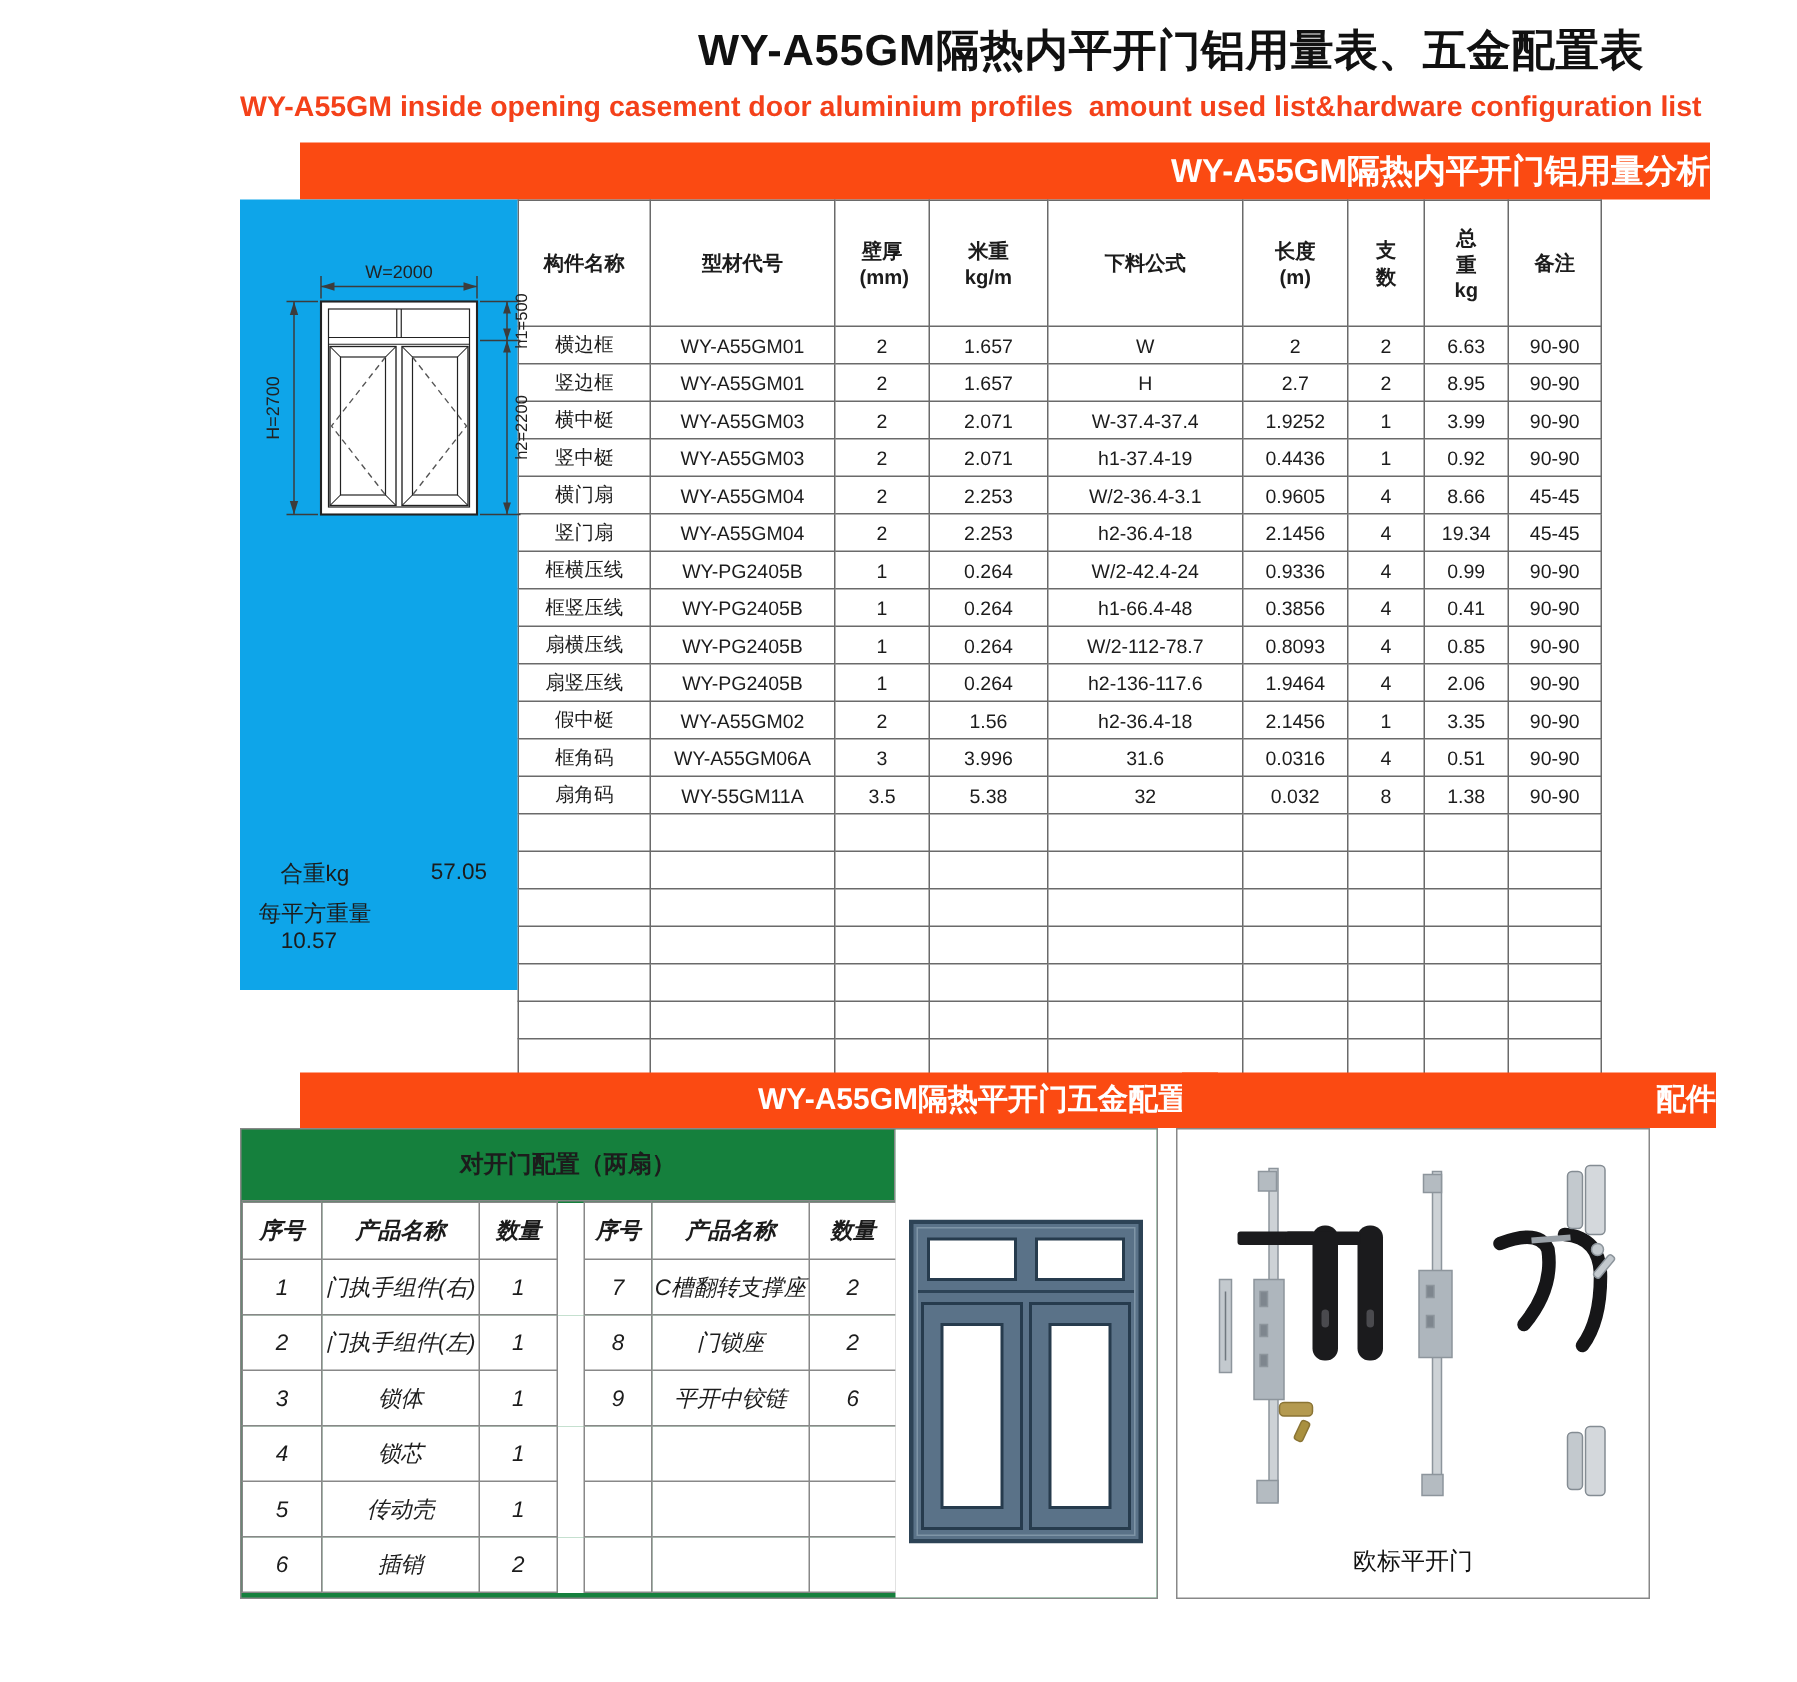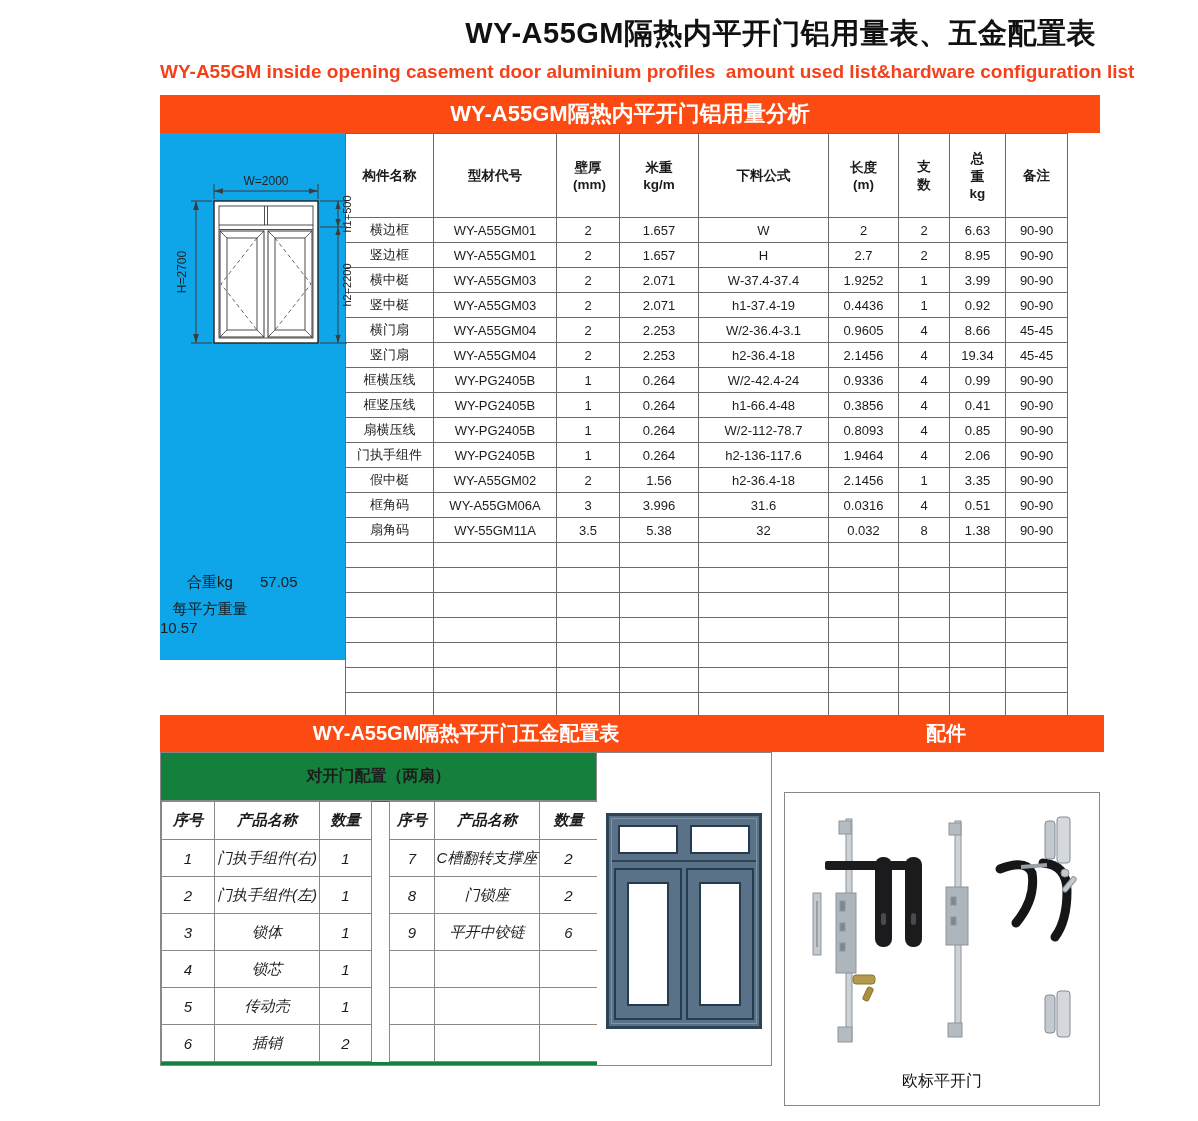--- a/index.html
+++ b/index.html
@@ -4,50 +4,50 @@
 <style>
   html,body{margin:0;padding:0;background:#ffffff;}
   body{width:1198px;height:1121px;position:relative;font-family:"Liberation Sans","DejaVu Sans",sans-serif;color:#1c1c1c;overflow:hidden;}
 
   
   .page-header{position:absolute;left:160px;top:14px;width:940px;text-align:right;}
   .page-title{font-size:29px;font-weight:bold;color:#111;letter-spacing:.5px;padding-right:4px;}
   .page-subtitle{font-size:19px;font-weight:bold;color:#f4411a;margin-top:7px;padding-right:5px;white-space:pre;}
 
   
-  .orange-bar{background:#fb4a12;color:#fff;font-weight:bold;text-align:center;}
+  .orange-bar{background:#fb4a12;color:#fff;font-weight:bold;text-align:right;margin-left:40px;}
   .bar-usage{position:absolute;left:160px;top:95px;width:940px;height:38px;line-height:38px;font-size:22px;}
 
   
   .usage-block{position:absolute;left:160px;top:133px;width:940px;height:527px;display:flex;}
   .left-panel{width:185px;background:#0ea5e9;position:relative;flex:none;}
   .usage-table-wrap{flex:none;}
   table.usage{border-collapse:collapse;table-layout:fixed;width:722px;}
   table.usage th{border:1px solid #6a6a6a;height:26px;font-size:13.5px;font-weight:bold;background:#fff;padding:16px;}
   table.usage td{border:1px solid #6a6a6a;height:24px;font-size:13px;text-align:center;padding:0;background:#fff;white-space:nowrap;overflow:hidden;}
 
   .sum-row{position:absolute;left:0;width:218px;height:22px;font-size:15px;display:flex;}
   .sum-label{width:100px;text-align:center;}
-  .sum-value{width:92px;text-align:left;}
+  .sum-value{width:92px;text-align:center;}
 
   
   .bar-hw{position:absolute;left:160px;top:715px;width:612px;height:37px;line-height:37px;font-size:20px;}
   .hw-wrap{position:absolute;left:160px;top:752px;width:610px;height:312px;border:1px solid #888;background:#15803d;}
   .hw-subheader{position:absolute;left:0;top:0;width:435px;height:47px;border-bottom:1px solid #888;border-right:1px solid #888;
     display:flex;align-items:center;justify-content:center;font-size:16px;font-weight:600;}
   .hw-table-zone{position:absolute;left:0;top:48px;width:436px;}
   table.hw{border-collapse:collapse;table-layout:fixed;width:436px;font-style:italic;}
   table.hw th{border:1px solid #888;height:37px;font-size:15px;font-weight:bold;padding:0;background:#fff;}
   table.hw td{border:1px solid #888;height:36px;font-size:15px;text-align:center;padding:0;background:#fff;}
   table.hw .div-col{border-top:none;border-bottom:none;}
   .door-zone{position:absolute;left:436px;top:0;width:174px;height:312px;background:#fff;}
 
   
   .bar-acc{position:absolute;left:748px;top:715px;width:316px;height:37px;line-height:37px;font-size:20px;padding-left:40px;}
-  .acc-wrap{position:absolute;left:784px;top:752px;width:314px;height:312px;border:1px solid #888;background:#fff;margin-top:40px;}
+  .acc-wrap{position:absolute;left:784px;top:752px;width:314px;height:312px;border:1px solid #888;background:#fff;}
   .acc-caption{position:absolute;left:0;bottom:13px;width:100%;text-align:center;font-size:16px;color:#111;}
 </style>
 </head>
 <body>
 
 <div>
 
   <div class="page-header">
     <div class="page-title">WY-A55GM隔热内平开门铝用量表、五金配置表</div>
     <div class="page-subtitle">WY-A55GM inside opening casement door aluminium profiles  amount used list&amp;hardware configuration list</div>
@@ -249,21 +249,21 @@
               <td>WY-PG2405B</td>
               <td>1</td>
               <td>0.264</td>
               <td>W/2-112-78.7</td>
               <td>0.8093</td>
               <td>4</td>
               <td>0.85</td>
               <td>90-90</td>
             </tr>
             <tr>
-              <td>门执手组件</td>
+              <td>扇竖压线</td>
               <td>WY-PG2405B</td>
               <td>1</td>
               <td>0.264</td>
               <td>h2-136-117.6</td>
               <td>1.9464</td>
               <td>4</td>
               <td>2.06</td>
               <td>90-90</td>
             </tr>
             <tr>

